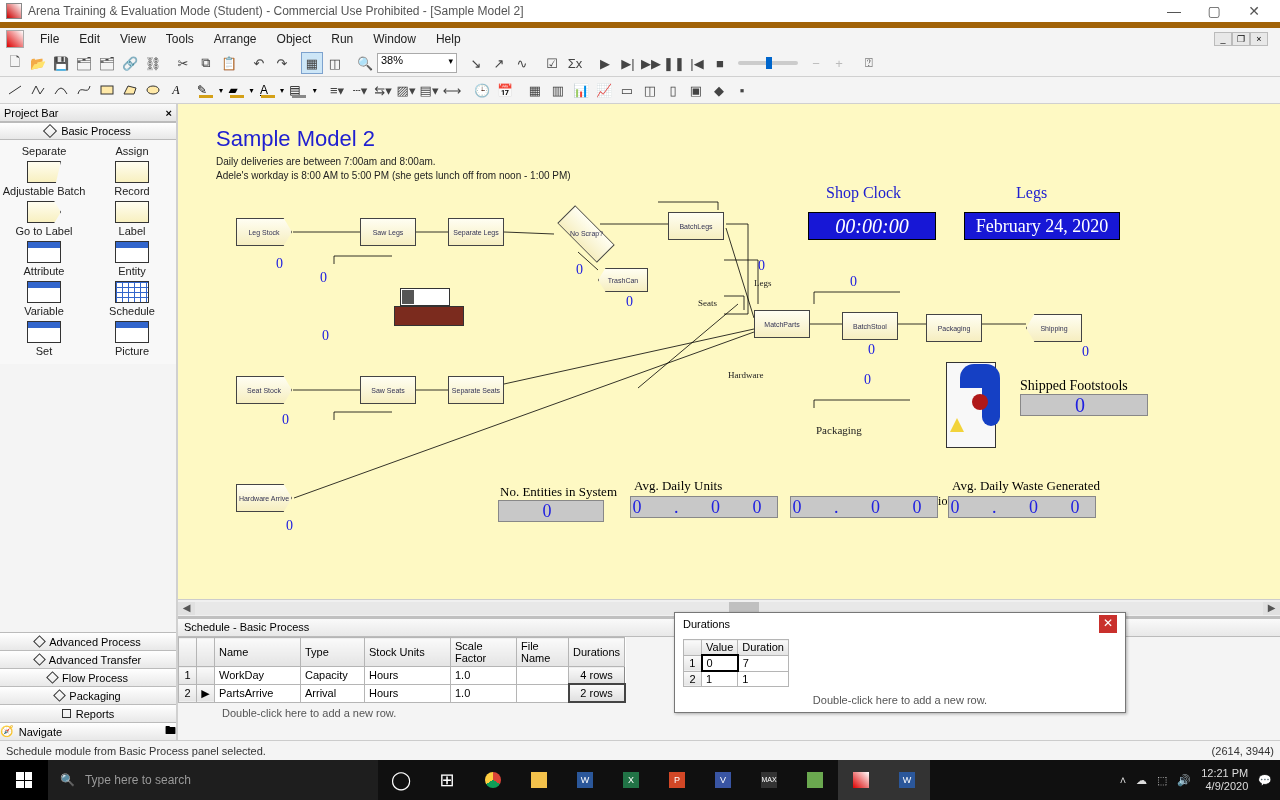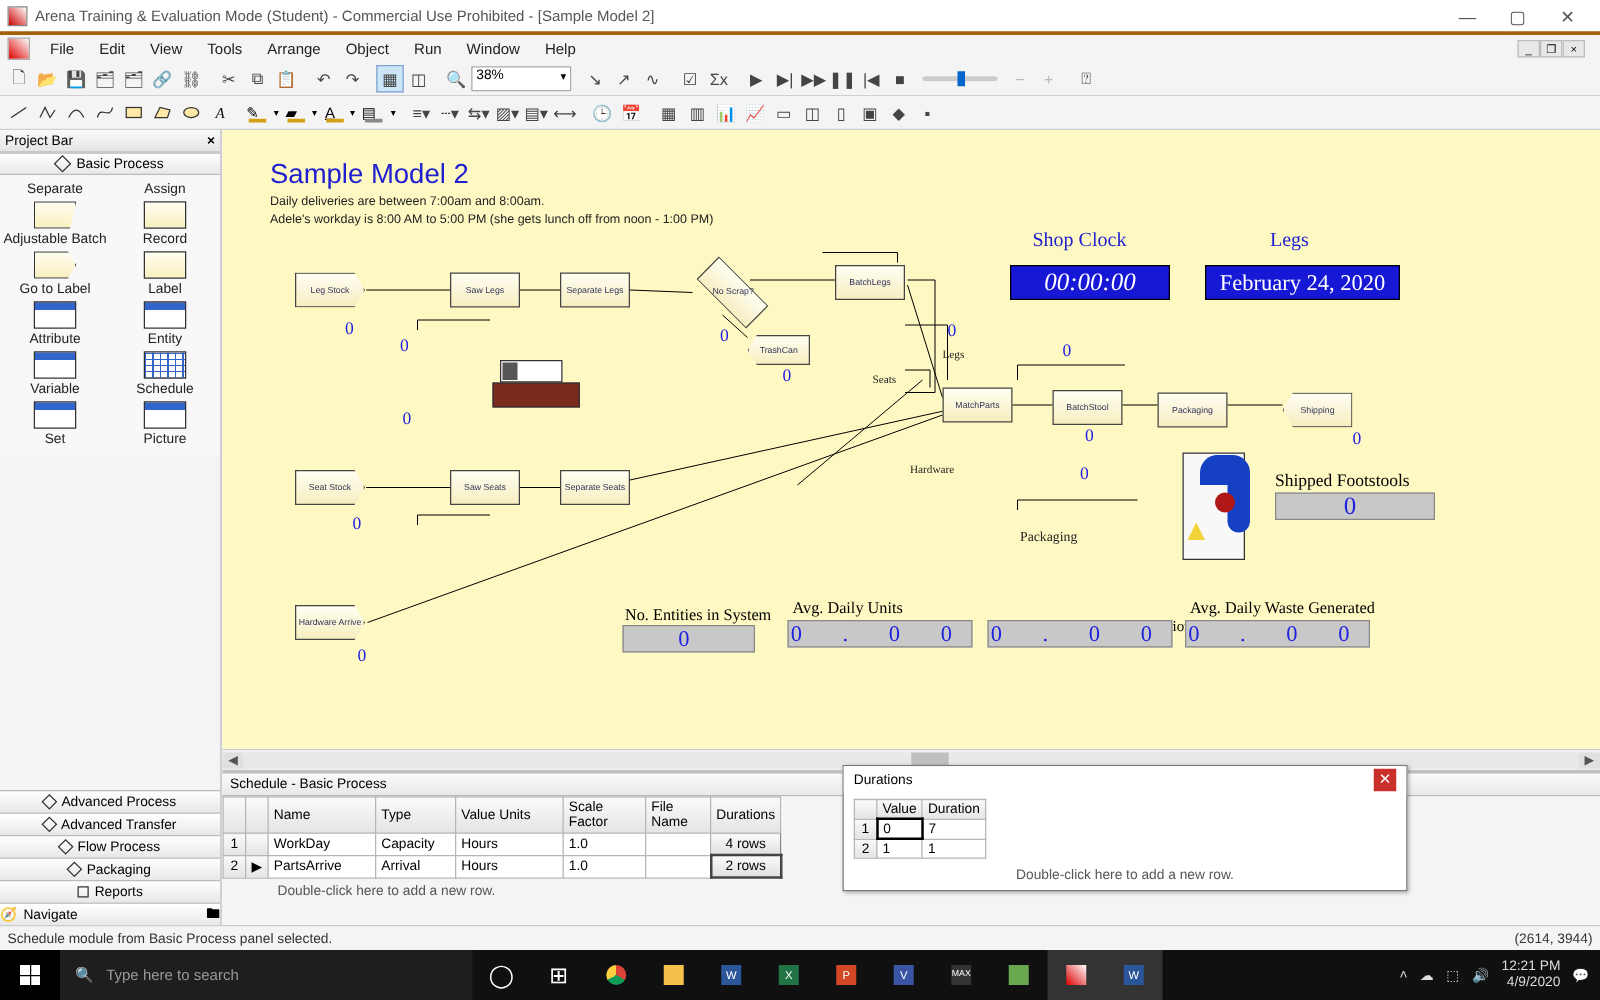--- a/index.html
+++ b/index.html
@@ -1,19 +1,19 @@
 <!DOCTYPE html>
 <html><head>
 <meta charset="utf-8">
 <style>
 * { box-sizing: border-box; margin: 0; padding: 0; font-family: "Segoe UI", Tahoma, sans-serif; }
 html, body { width: 1280px; height: 800px; overflow: hidden; background: #fff; font-size: 12px; color: #000; }
 
 
-.titlebar { height: 28px; background: #fff; display: flex; align-items: center; padding: 0 6px; border-bottom: 3px solid #a16207; }
+.titlebar { height: 28px; background: #fff; display: flex; align-items: center; padding: 0 6px; border-bottom: 6px solid #a16207; }
 .titlebar .logo { width: 16px; height: 16px; background: linear-gradient(45deg,#c00,#fff); margin-right:6px; border:1px solid #888;}
 .titlebar .title { color: #555; font-size: 12px; flex: 1; }
 .titlebar .winbtn { width: 40px; height: 24px; text-align: center; line-height: 24px; font-size: 14px; color: #555; }
 
 
 .menubar { height: 22px; background: #f4f4f4; display: flex; align-items: center; padding: 0 12px 0 6px; gap: 0; }
 .menubar .mlogo {width:18px;height:18px;border:1px solid #aaa; margin-right:6px; background:linear-gradient(45deg,#d00,#fff);}
 .menubar .mitem { padding: 2px 10px; font-size: 12px; color: #222; }
 .menubar .mdi { margin-left:auto; display:flex; gap:0;}
 .menubar .mdi div{ width:18px;height:14px; background:#e8e8e8; border:1px solid #bbb; font-size:9px; text-align:center; line-height:12px;}
@@ -499,21 +499,21 @@
     <div class="sheet-wrap">
       <div class="sheet-title">Schedule - Basic Process</div>
       <div class="sheet-table">
         <table class="grid">
           <tbody>
               <tr>
             <th style="width:18px;"></th>
                 <th style="width:16px;"></th>
             <th style="width:86px;">Name</th>
             <th style="width:64px;">Type</th>
-            <th style="width:86px;">Value Units</th>
+            <th style="width:86px;">Stock Units</th>
             <th style="width:66px;">Scale Factor</th>
             <th style="width:52px;">File Name</th>
             <th style="width:56px;">Durations</th>
           </tr>
           <tr>
             <td class="rh">1</td>
                 <td class="rh"></td>
             <td>WorkDay</td>
                 <td>Capacity</td>
                 <td>Hours</td>

